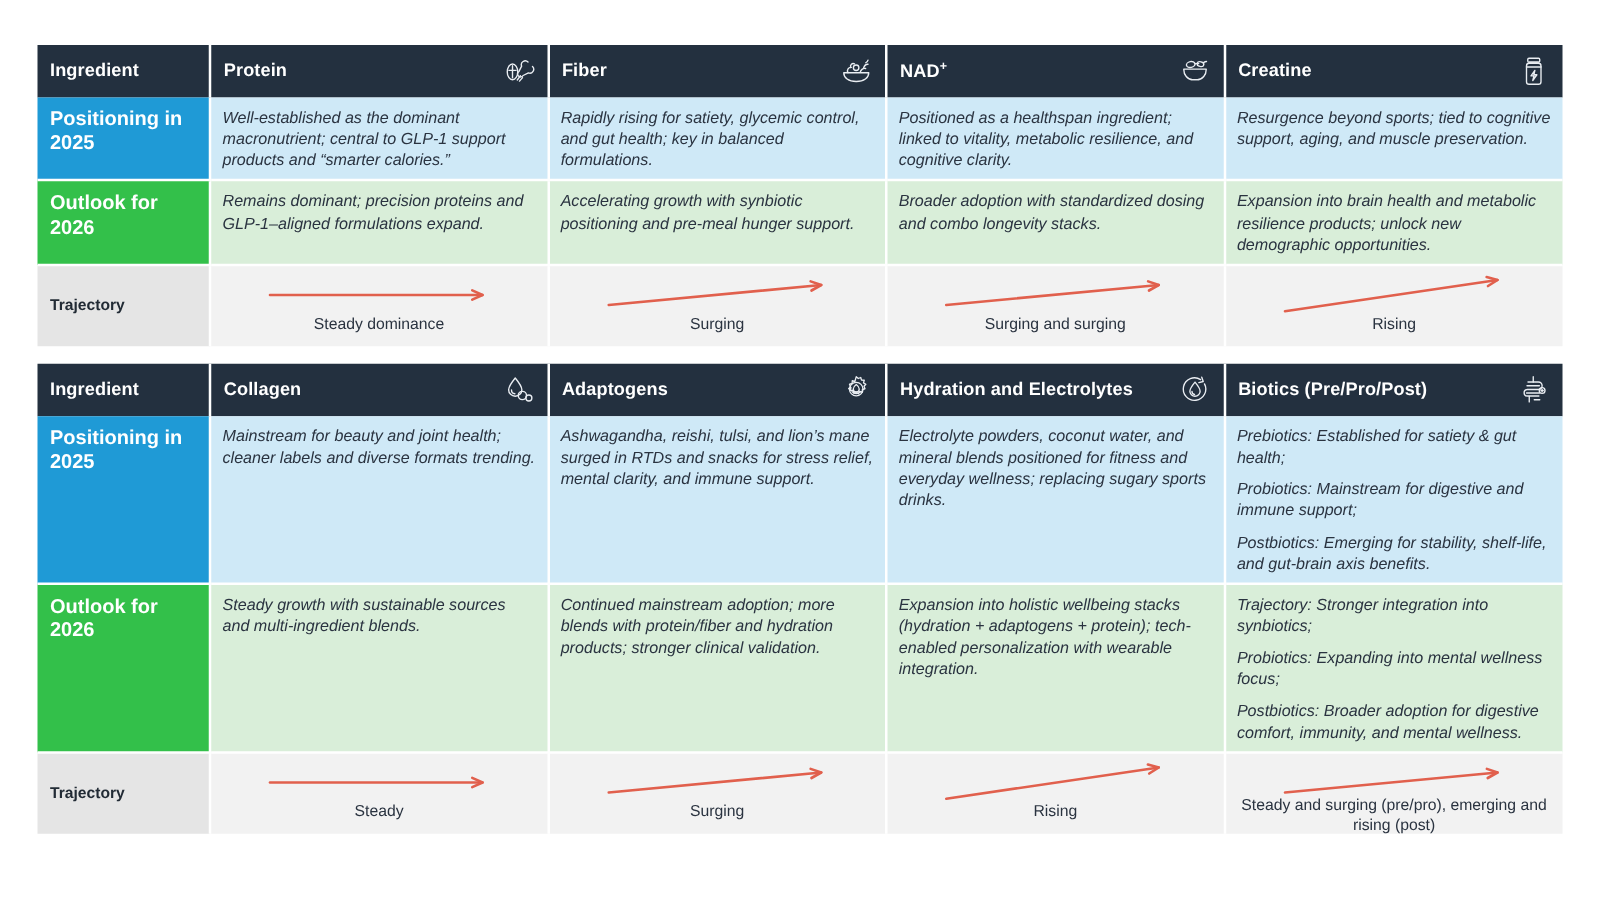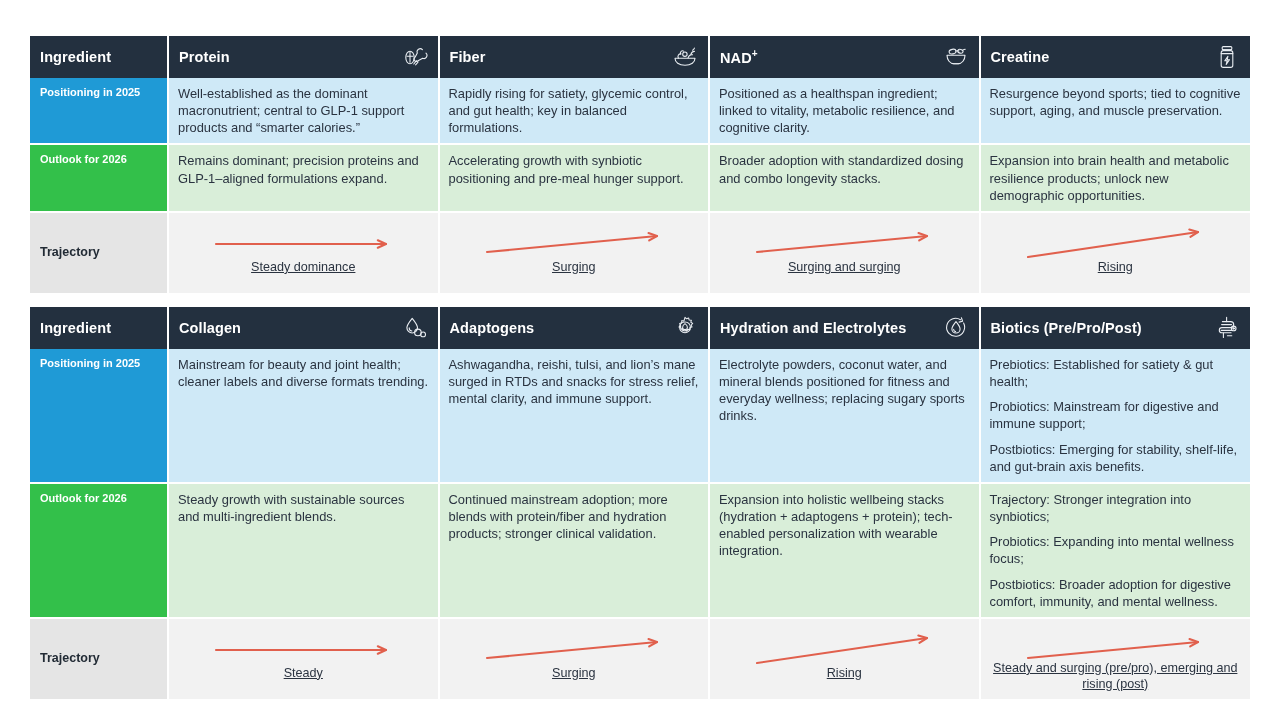--- a/index.html
+++ b/index.html
@@ -66,21 +66,21 @@
     height: 26px;
     color: #e9edf2;
   }
   .th-icon svg { display: block; }
   .sup { font-size: 10px; vertical-align: super; }
 
   
   td.rowlabel {
     color: #ffffff;
     font-weight: bold;
-    font-size: 11px;
+    font-size: 16px;
     line-height: 1.2;
     padding: 8px 10px;
     vertical-align: top;
     border-right: 2px solid #ffffff;
     border-bottom: 2px solid #ffffff;
   }
   tr.row-pos td.rowlabel { background: #1f9ad6; }
   tr.row-out td.rowlabel { background: #33c04a; }
   tr.row-traj td.rowlabel {
     background: #e5e5e5;
@@ -100,25 +100,24 @@
     border-right: 2px solid #ffffff;
     border-bottom: 2px solid #ffffff;
     box-sizing: border-box;
   }
   td.cell:last-child { border-right: none; }
   tr.row-pos td.cell { background: #cfe9f7; }
   tr.row-out td.cell { background: #d9eed9; }
   tr.row-traj td.cell {
     background: #f2f2f2;
     border-bottom: none;
-    padding: 8px;
+    padding: 0;
     vertical-align: bottom;
-    text-decoration: underline;
-  }
-  td.cell p { margin: 0; }
+  }
+  td.cell p { margin: 0; font-style: italic; }
   td.cell p + p { margin-top: 8px; }
 
   
   .traj-wrap {
     position: relative;
     height: 64px;
     display: flex;
     flex-direction: column;
     align-items: center;
     justify-content: flex-start;

